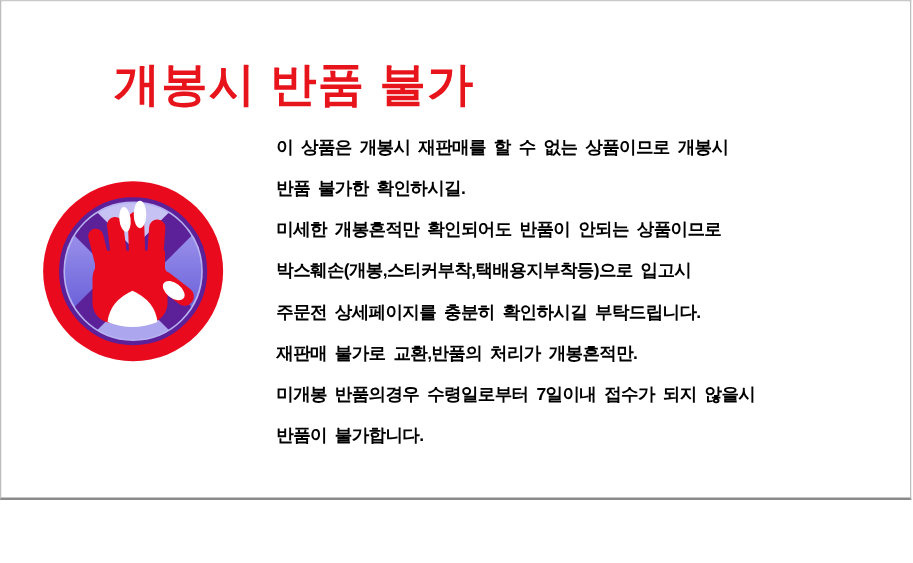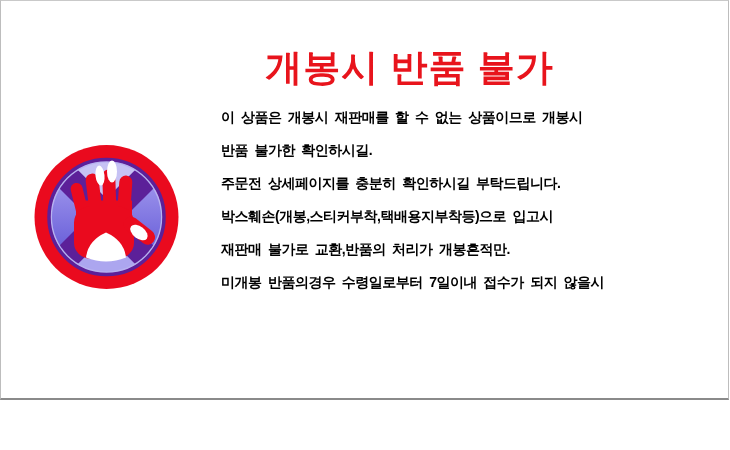--- a/index.html
+++ b/index.html
@@ -25,21 +25,21 @@
     border-top: 1px solid #c9c9c9;
     border-left: 1px solid #bdbdbd;
     border-right: 1px solid #bdbdbd;
     border-bottom: 2px solid #8a8a8a;
   }
   .notice-title {
     position: absolute;
     top: 42px;
     left: 90px;
     right: 0;
-    text-align: center;
+    text-align: left;
     font-size: 37px;
     font-weight: bold;
     letter-spacing: 1px;
     color: #e8141c;
     white-space: nowrap;
   }
   .notice-body {
     position: absolute;
     left: 220px;
     top: 100px;
@@ -119,20 +119,22 @@
           <ellipse cx="105" cy="88" rx="10" ry="6" fill="#ffffff" transform="rotate(38 105 88)"></ellipse>
 
           <path d="M 52 113 Q 54 96 72 88 Q 90 96 92 113 Q 72 121 52 113 Z" fill="#ffffff"></path>
         </g>
       </svg>
     </div>
 
     <div class="notice-body">
       <div class="notice-line">이 상품은 개봉시 재판매를 할 수 없는 상품이므로 개봉시</div>
       <div class="notice-line">반품 불가한 확인하시길.</div>
+      <div class="notice-line">미세한 개봉흔적만 확인되어도 반품이 안되는 상품이므로</div>
+      <div class="notice-line">박스훼손(개봉,스티커부착,택배용지부착등)으로 입고시</div>
       <div class="notice-line">주문전 상세페이지를 충분히 확인하시길 부탁드립니다.</div>
-      <div class="notice-line">박스훼손(개봉,스티커부착,택배용지부착등)으로 입고시</div>
       <div class="notice-line">재판매 불가로 교환,반품의 처리가 개봉흔적만.</div>
       <div class="notice-line">미개봉 반품의경우 수령일로부터 7일이내 접수가 되지 않을시</div>
+      <div class="notice-line">반품이 불가합니다.</div>
     </div>
 
   </div>
 </div>
 
 </body></html>

